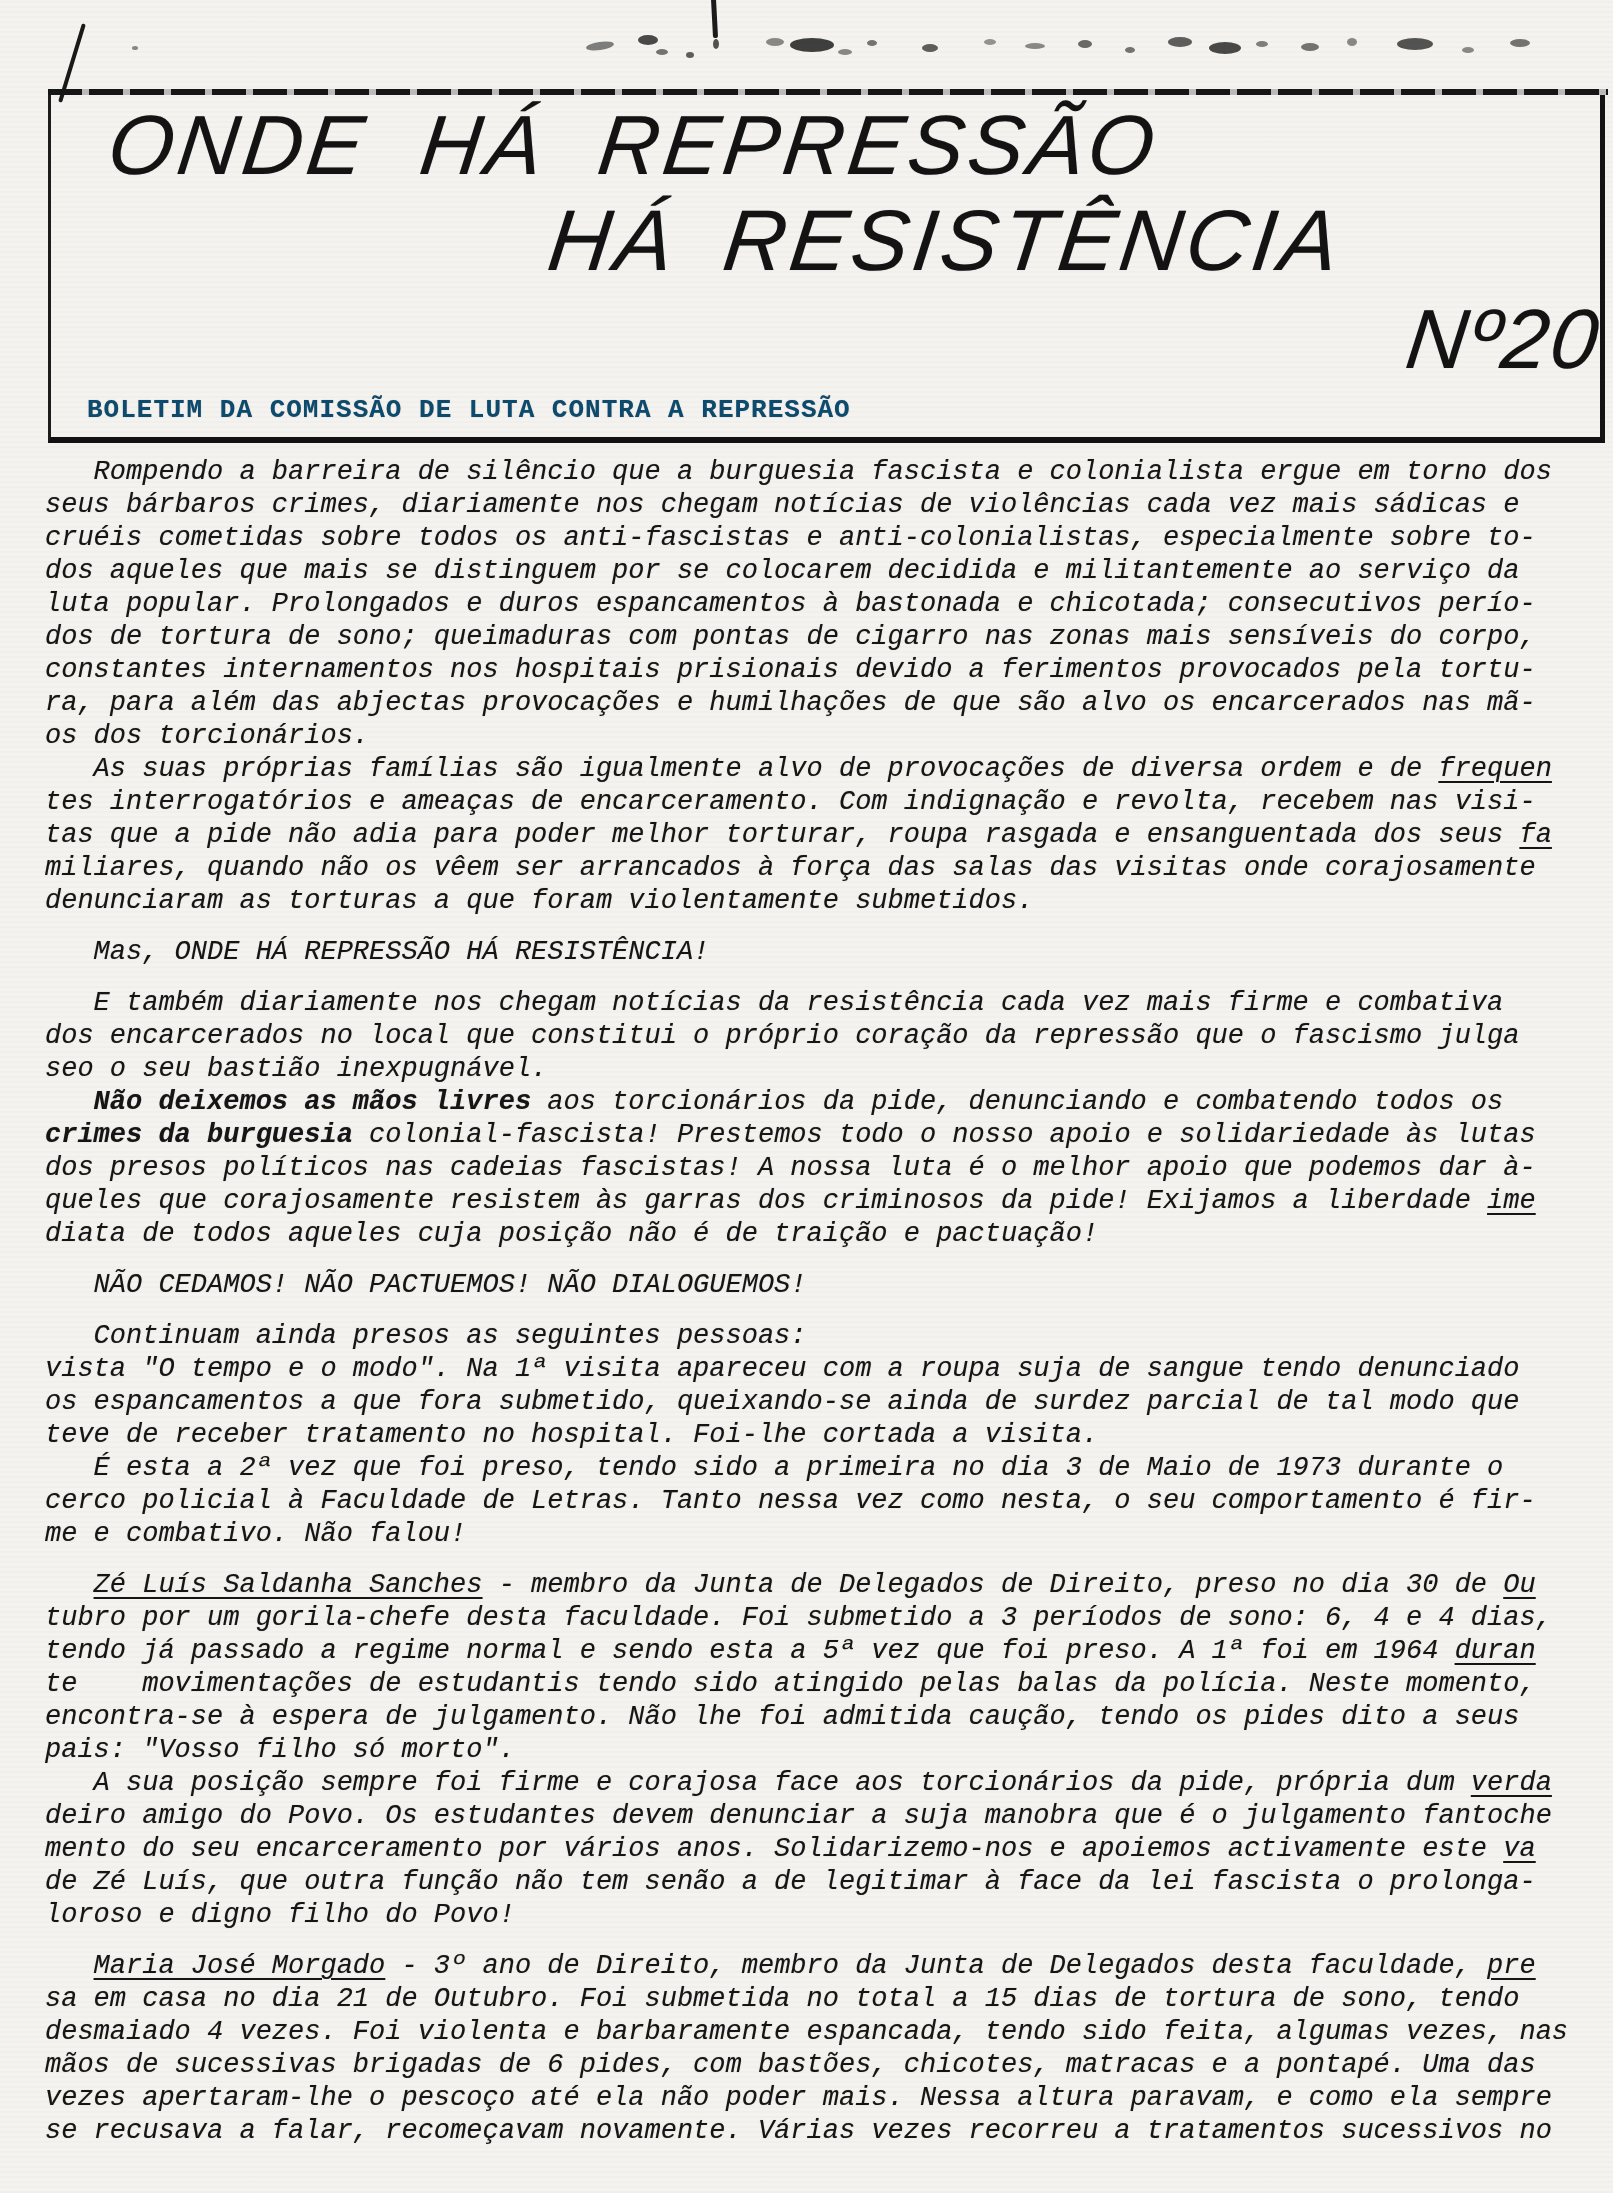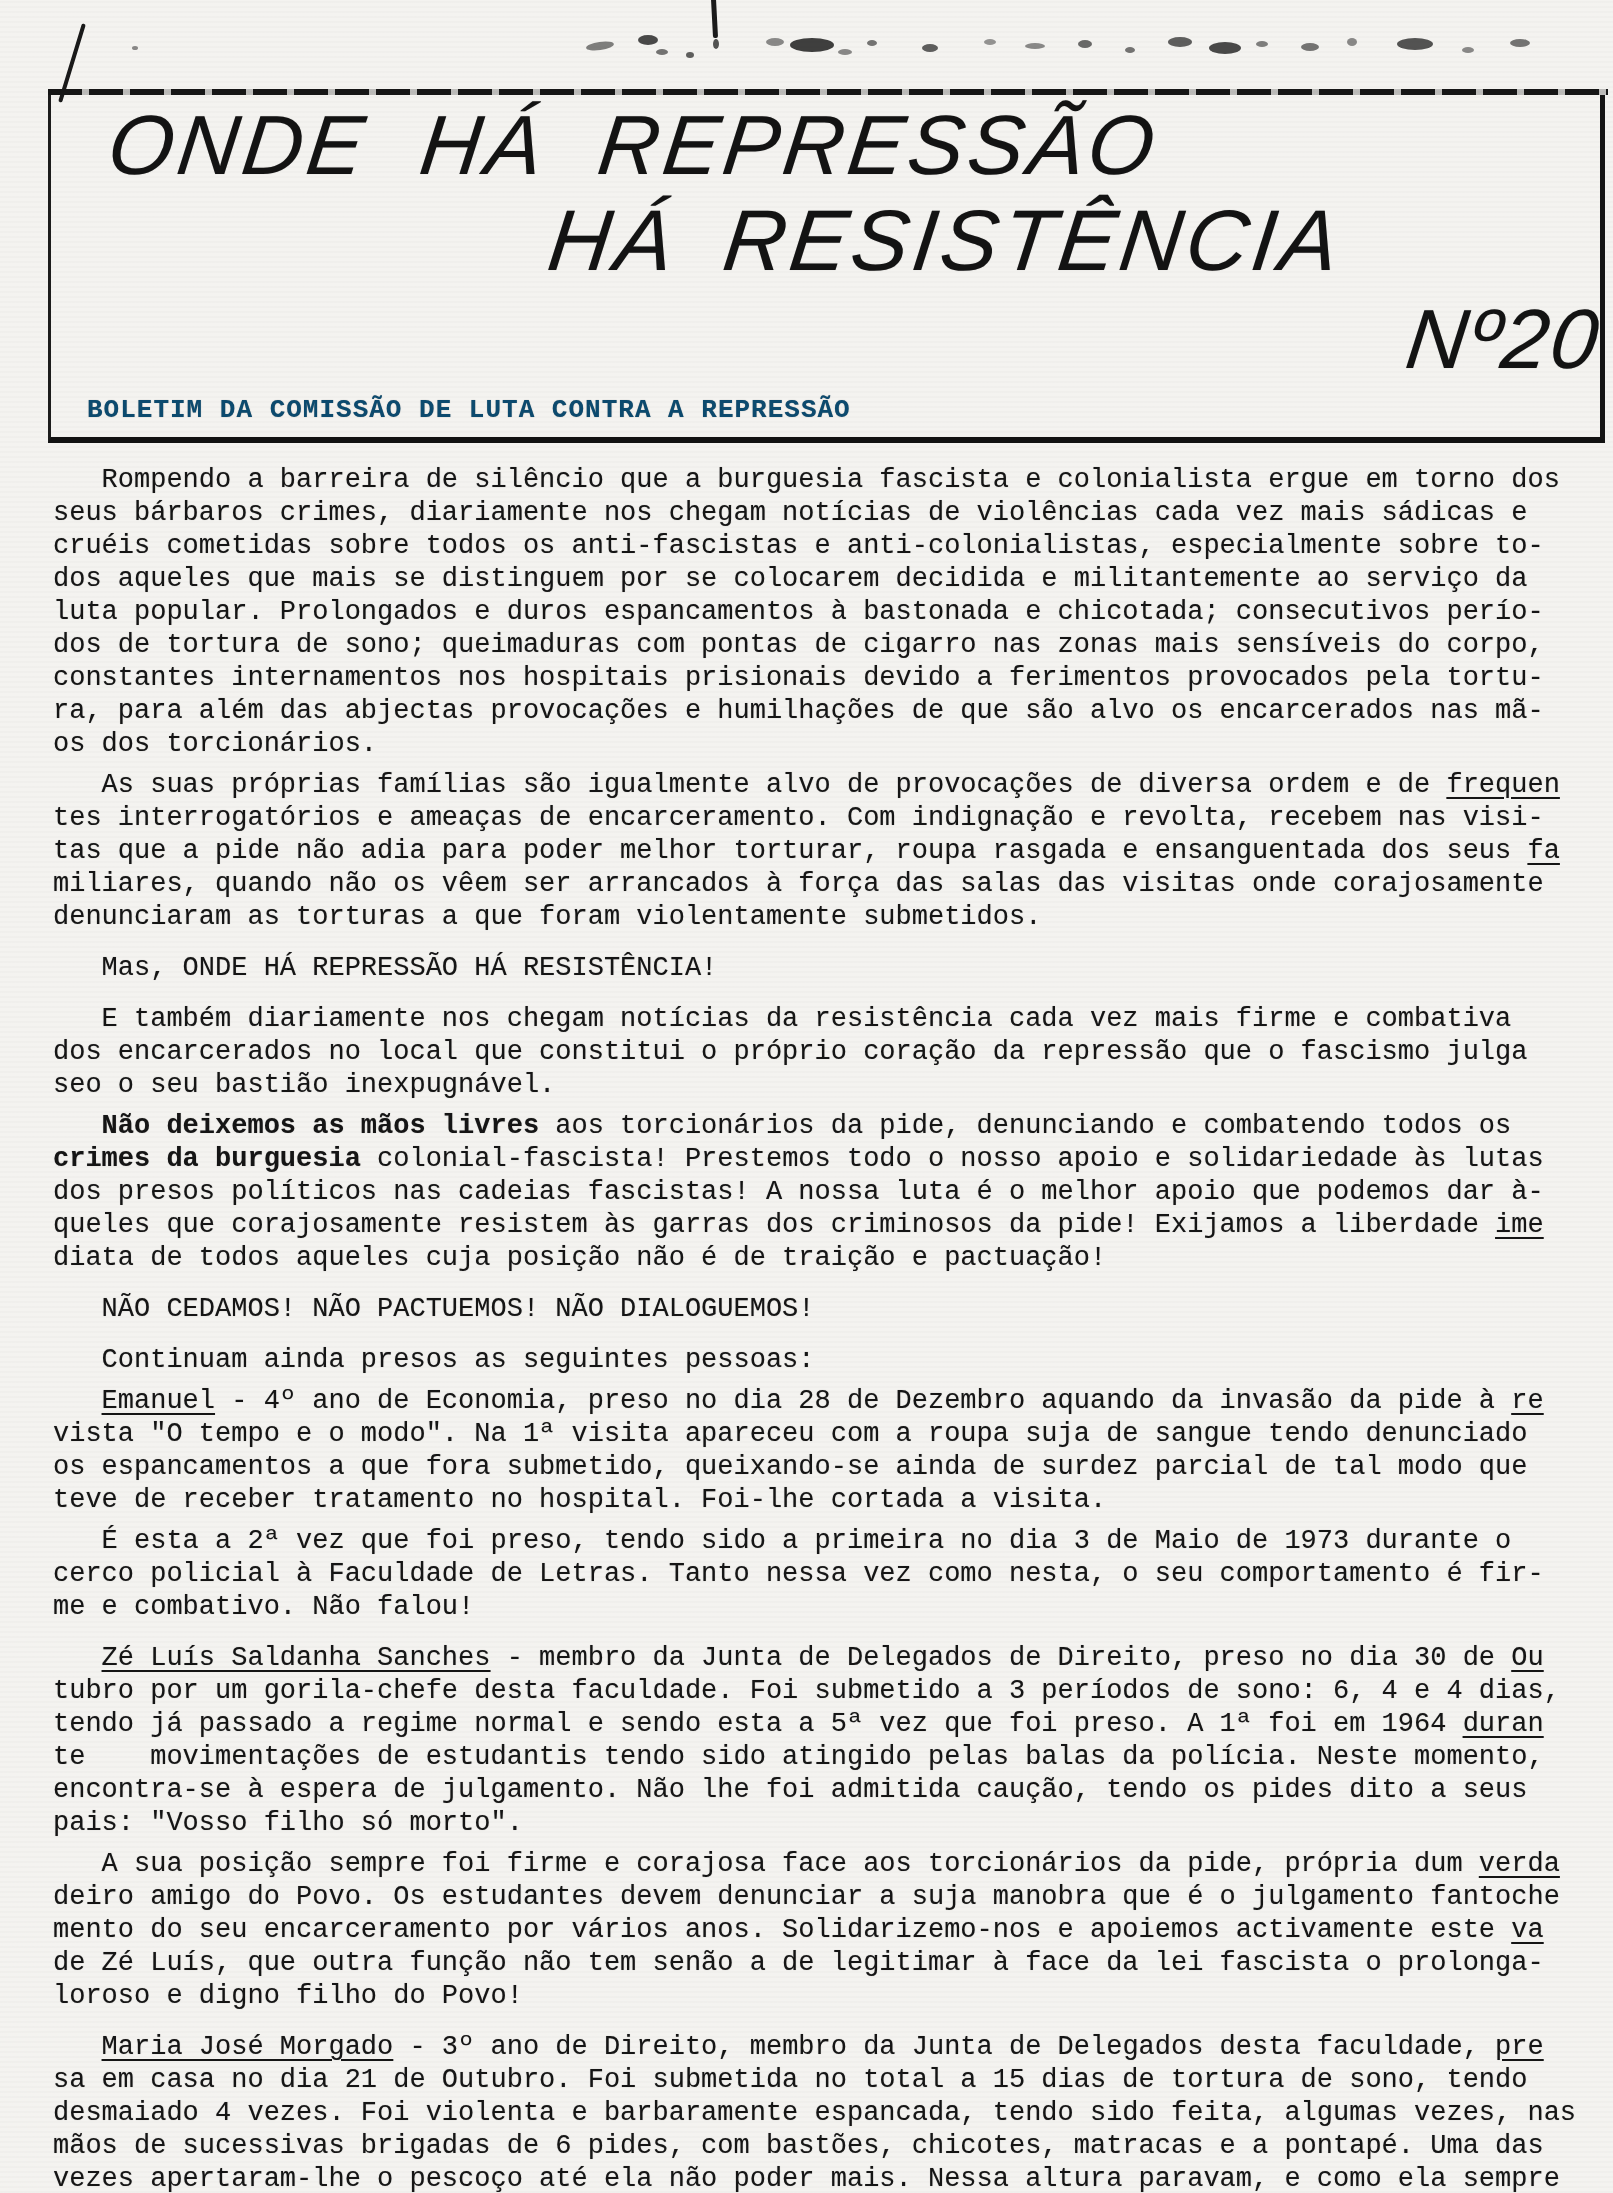--- a/index.html
+++ b/index.html
@@ -35,21 +35,21 @@
     position:absolute;left:36px;top:300px;
     font-weight:bold;font-size:26px;letter-spacing:1px;color:#0c4a6e;
     text-shadow:0 0 1px rgba(0,0,0,.35);white-space:pre;
   }
   
   .body-text{
     position:absolute;left:45px;top:456px;width:1545px;
     font-size:27px;line-height:33px;
     text-shadow:0 0 1px rgba(10,10,10,.3);
   }
-  .para{margin:8px;}
+  .para{margin:0;font-style:italic;}
   .para.gap{margin-top:18px;}
   .line{white-space:pre;}
   .u{text-decoration:underline;text-decoration-thickness:2px;text-underline-offset:5px;}
   .b{font-weight:bold;}
   
   .pen-slash{
     position:absolute;left:70px;top:22px;width:4px;height:82px;
     background:#191919;transform:rotate(17deg);border-radius:2px;
   }
   .ink-tick{
@@ -137,21 +137,20 @@
         <div class="line"><span>queles que corajosamente resistem às garras dos criminosos da pide! Exijamos a liberdade </span><span class="u">ime</span></div>
         <div class="line"><span>diata de todos aqueles cuja posição não é de traição e pactuação!</span></div>
       </div>
       <div class="para gap">
         <div class="line"><span>   NÃO CEDAMOS! NÃO PACTUEMOS! NÃO DIALOGUEMOS!</span></div>
       </div>
       <div class="para gap">
         <div class="line"><span>   Continuam ainda presos as seguintes pessoas:</span></div>
       </div>
       <div class="para">
-        <div class="line"><span>   </span><span class="u">Emanuel</span><span> - 4º ano de Economia, preso no dia 28 de Dezembro aquando da invasão da pide à </span><span class="u">re</span></div>
         <div class="line"><span>vista "O tempo e o modo". Na 1ª visita apareceu com a roupa suja de sangue tendo denunciado</span></div>
         <div class="line"><span>os espancamentos a que fora submetido, queixando-se ainda de surdez parcial de tal modo que</span></div>
         <div class="line"><span>teve de receber tratamento no hospital. Foi-lhe cortada a visita.</span></div>
       </div>
       <div class="para">
         <div class="line"><span>   É esta a 2ª vez que foi preso, tendo sido a primeira no dia 3 de Maio de 1973 durante o</span></div>
         <div class="line"><span>cerco policial à Faculdade de Letras. Tanto nessa vez como nesta, o seu comportamento é fir-</span></div>
         <div class="line"><span>me e combativo. Não falou!</span></div>
       </div>
       <div class="para gap">

